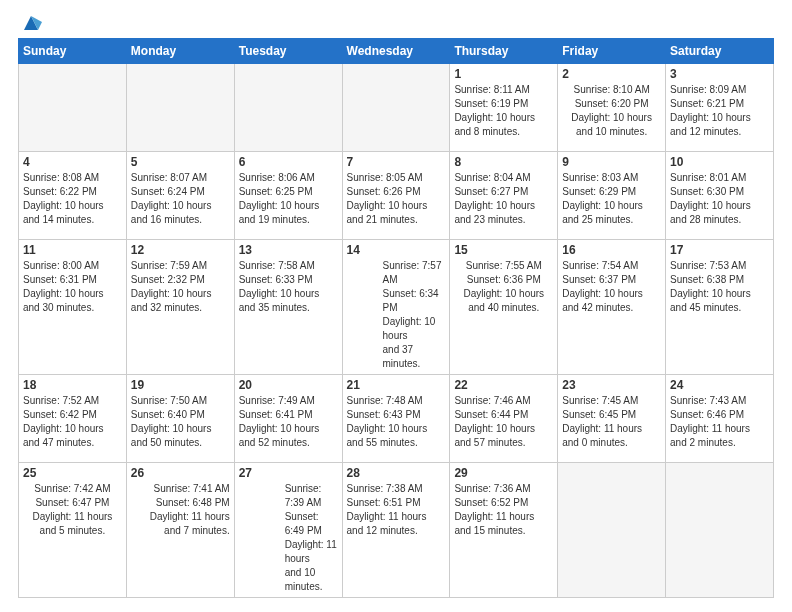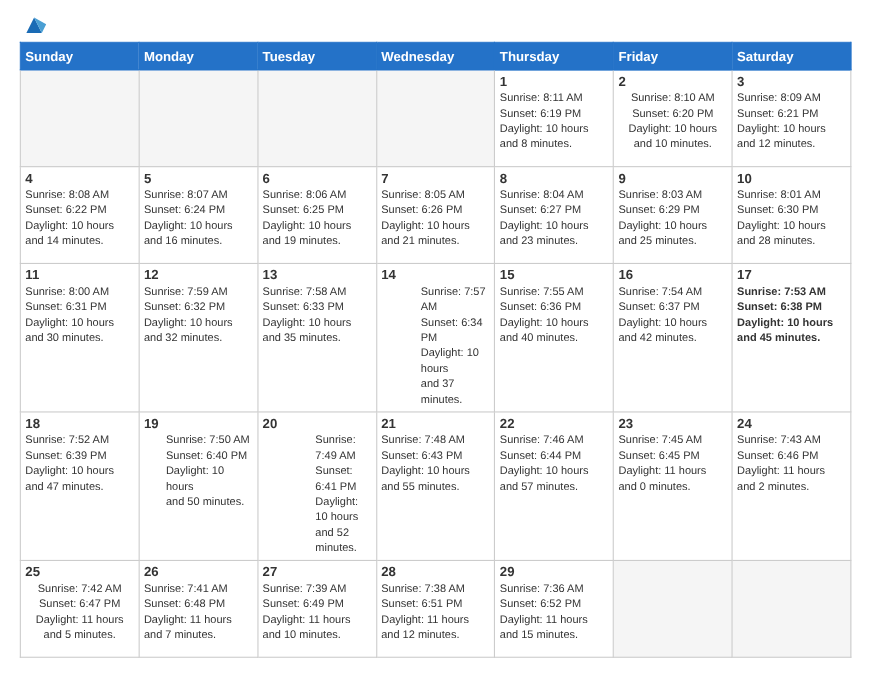--- a/index.html
+++ b/index.html
@@ -215,78 +215,78 @@
           <td>
             <span class="day-number">11</span>
             <div class="day-info" style="white-space: pre-line;">Sunrise: 8:00 AM
 Sunset: 6:31 PM
 Daylight: 10 hours
 and 30 minutes.</div>
           </td>
           <td>
             <span class="day-number">12</span>
             <div class="day-info" style="white-space: pre-line;">Sunrise: 7:59 AM
-Sunset: 6:32 PM
+Sunset: 2:32 PM
 Daylight: 10 hours
 and 32 minutes.</div>
           </td>
           <td>
             <span class="day-number">13</span>
             <div class="day-info" style="white-space: pre-line;">Sunrise: 7:58 AM
 Sunset: 6:33 PM
 Daylight: 10 hours
 and 35 minutes.</div>
           </td>
           <td>
             <span class="day-number">14</span>
             <div class="day-info" style="white-space: pre-line; margin-left: 36px;">Sunrise: 7:57 AM
 Sunset: 6:34 PM
 Daylight: 10 hours
 and 37 minutes.</div>
           </td>
           <td>
             <span class="day-number">15</span>
-            <div class="day-info" style="white-space: pre-line;">Sunrise: 7:55 AM
+            <div class="day-info" style="white-space: pre-line; text-align: center;">Sunrise: 7:55 AM
 Sunset: 6:36 PM
 Daylight: 10 hours
 and 40 minutes.</div>
           </td>
           <td>
             <span class="day-number">16</span>
             <div class="day-info" style="white-space: pre-line;">Sunrise: 7:54 AM
 Sunset: 6:37 PM
 Daylight: 10 hours
 and 42 minutes.</div>
           </td>
           <td>
             <span class="day-number">17</span>
-            <div class="day-info" style="white-space: pre-line; font-weight: bold;">Sunrise: 7:53 AM
+            <div class="day-info" style="white-space: pre-line;">Sunrise: 7:53 AM
 Sunset: 6:38 PM
 Daylight: 10 hours
 and 45 minutes.</div>
           </td>
         </tr>
         <tr>
           <td>
             <span class="day-number">18</span>
             <div class="day-info" style="white-space: pre-line;">Sunrise: 7:52 AM
-Sunset: 6:39 PM
+Sunset: 6:42 PM
 Daylight: 10 hours
 and 47 minutes.</div>
           </td>
           <td>
             <span class="day-number">19</span>
-            <div class="day-info" style="white-space: pre-line; margin-left: 20px;">Sunrise: 7:50 AM
+            <div class="day-info" style="white-space: pre-line;">Sunrise: 7:50 AM
 Sunset: 6:40 PM
 Daylight: 10 hours
 and 50 minutes.</div>
           </td>
           <td>
             <span class="day-number">20</span>
-            <div class="day-info" style="white-space: pre-line; margin-left: 48px;">Sunrise: 7:49 AM
+            <div class="day-info" style="white-space: pre-line;">Sunrise: 7:49 AM
 Sunset: 6:41 PM
 Daylight: 10 hours
 and 52 minutes.</div>
           </td>
           <td>
             <span class="day-number">21</span>
             <div class="day-info" style="white-space: pre-line;">Sunrise: 7:48 AM
 Sunset: 6:43 PM
 Daylight: 10 hours
 and 55 minutes.</div>
@@ -316,28 +316,28 @@
         <tr>
           <td>
             <span class="day-number">25</span>
             <div class="day-info" style="white-space: pre-line; text-align: center;">Sunrise: 7:42 AM
 Sunset: 6:47 PM
 Daylight: 11 hours
 and 5 minutes.</div>
           </td>
           <td>
             <span class="day-number">26</span>
-            <div class="day-info" style="white-space: pre-line;">Sunrise: 7:41 AM
+            <div class="day-info" style="white-space: pre-line; text-align: right;">Sunrise: 7:41 AM
 Sunset: 6:48 PM
 Daylight: 11 hours
 and 7 minutes.</div>
           </td>
           <td>
             <span class="day-number">27</span>
-            <div class="day-info" style="white-space: pre-line;">Sunrise: 7:39 AM
+            <div class="day-info" style="white-space: pre-line; margin-left: 46px;">Sunrise: 7:39 AM
 Sunset: 6:49 PM
 Daylight: 11 hours
 and 10 minutes.</div>
           </td>
           <td>
             <span class="day-number">28</span>
             <div class="day-info" style="white-space: pre-line;">Sunrise: 7:38 AM
 Sunset: 6:51 PM
 Daylight: 11 hours
 and 12 minutes.</div>

